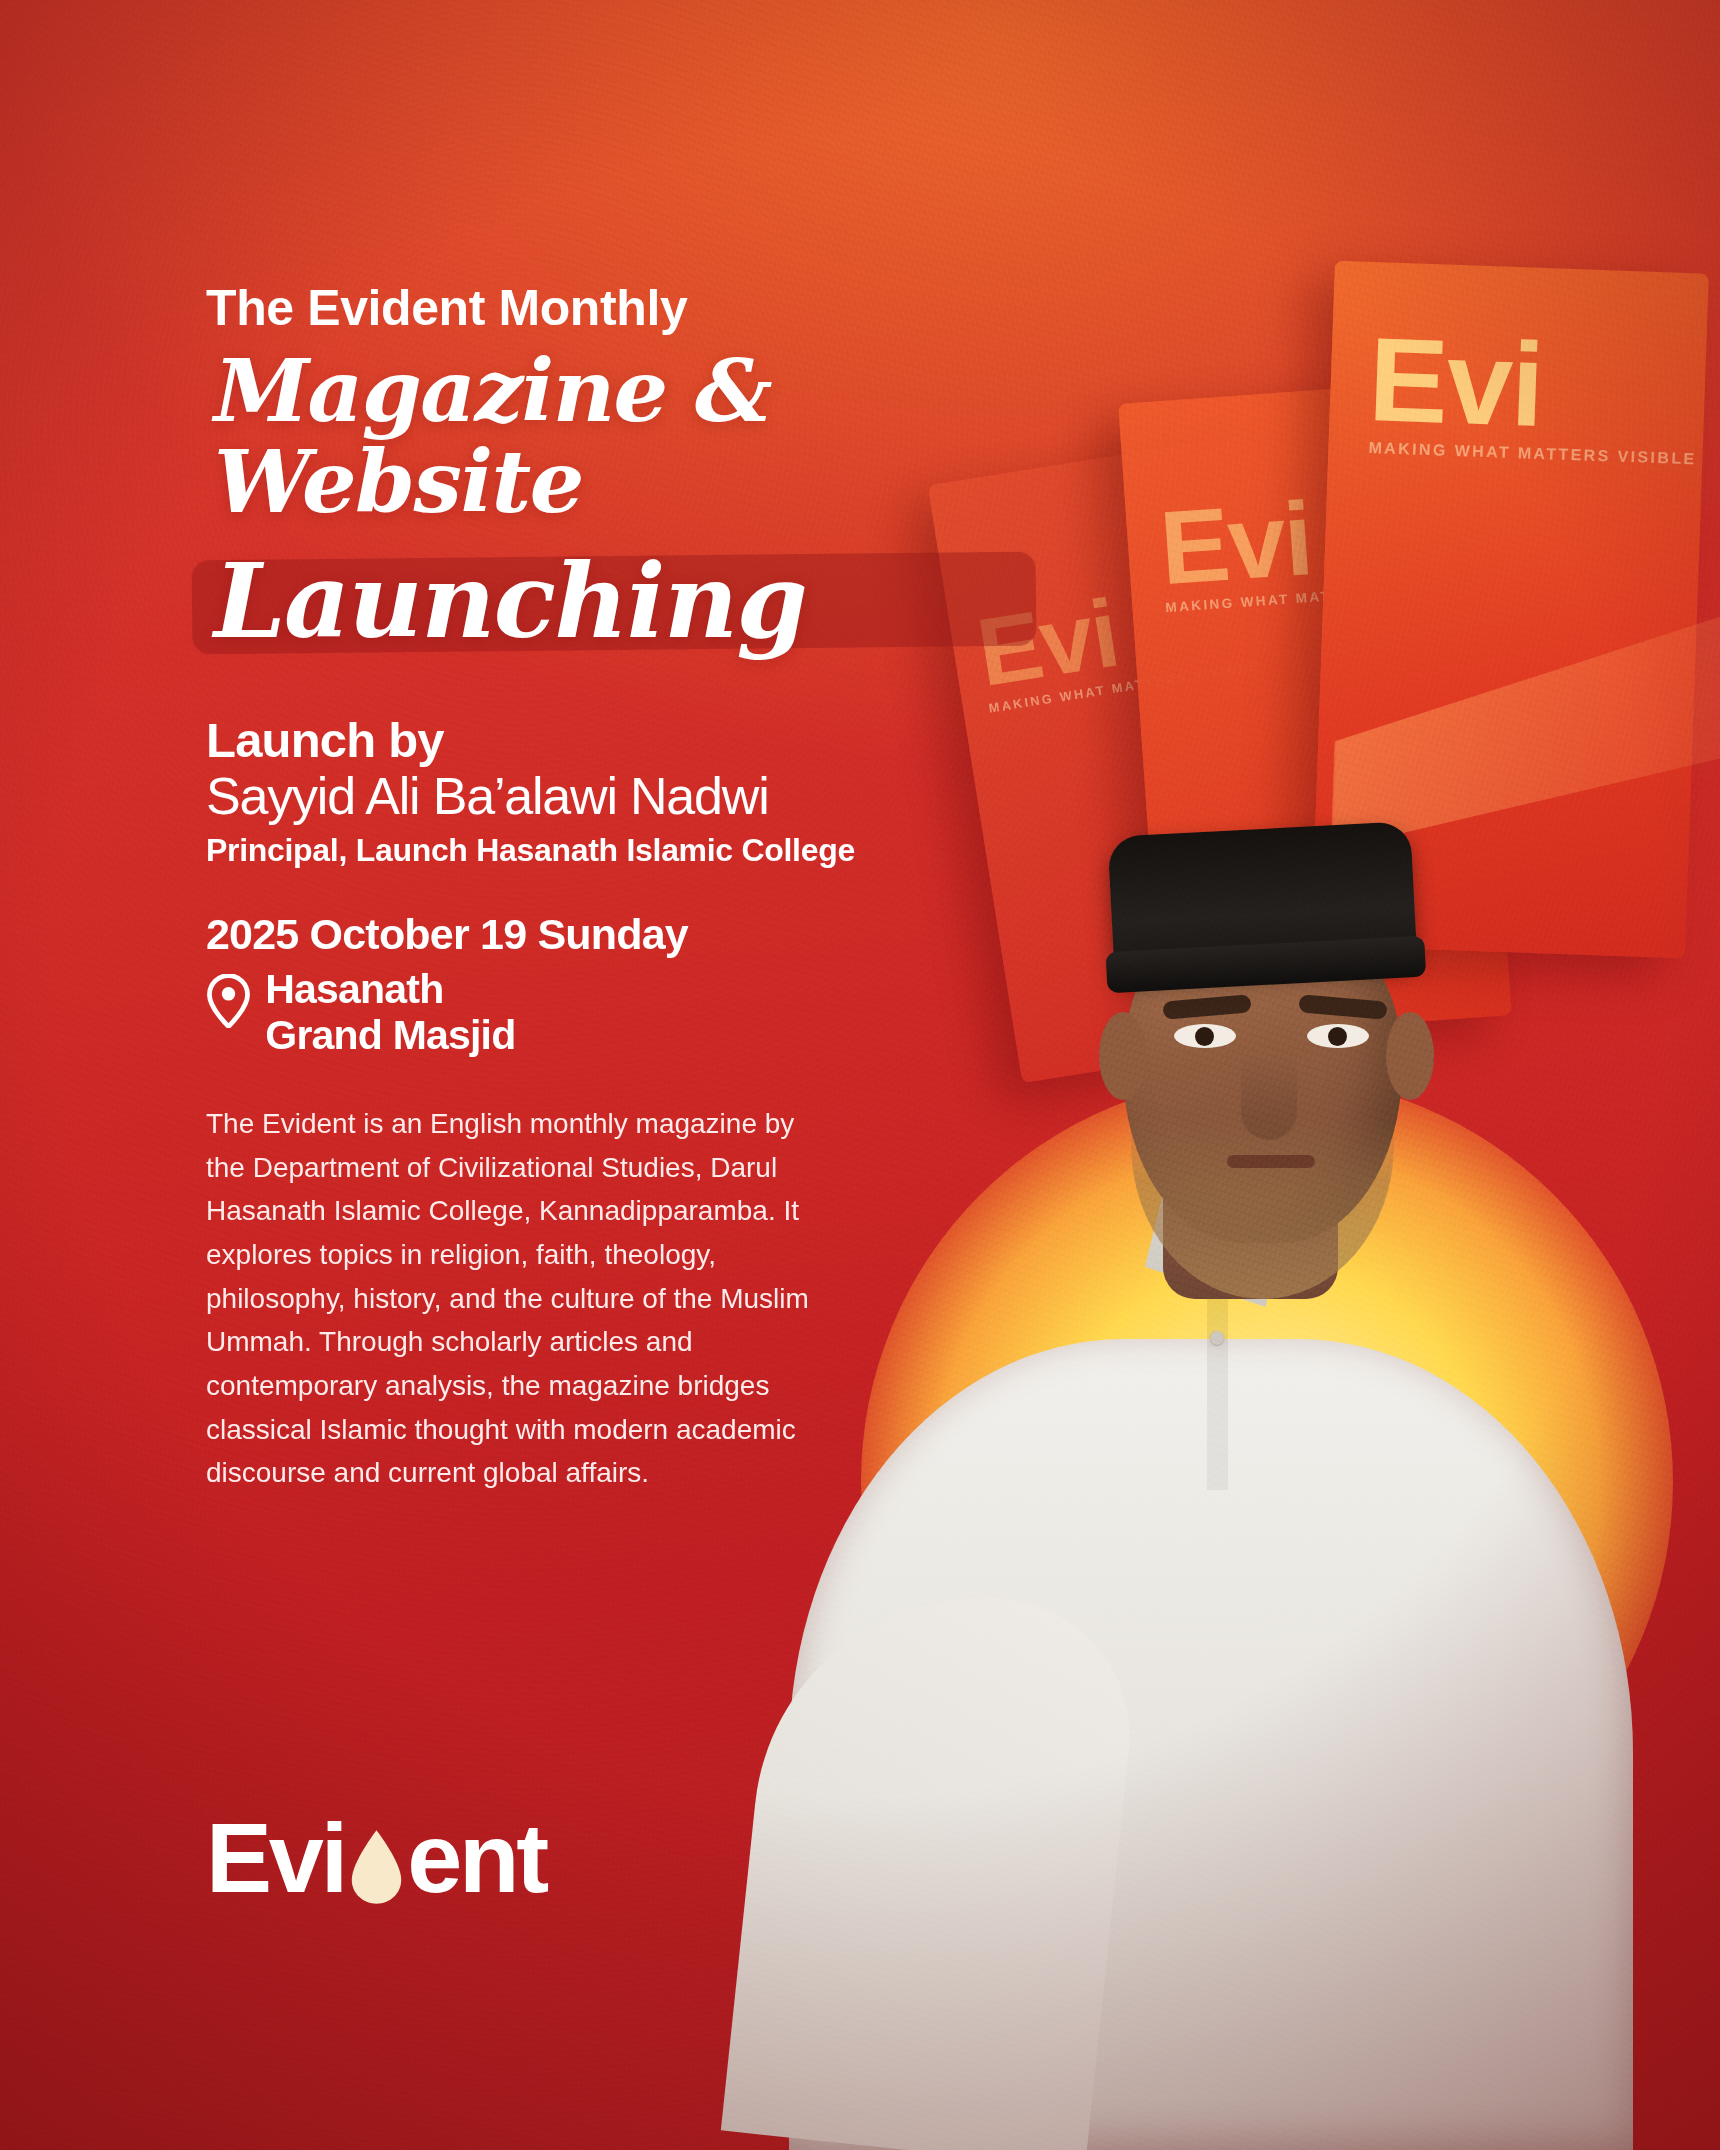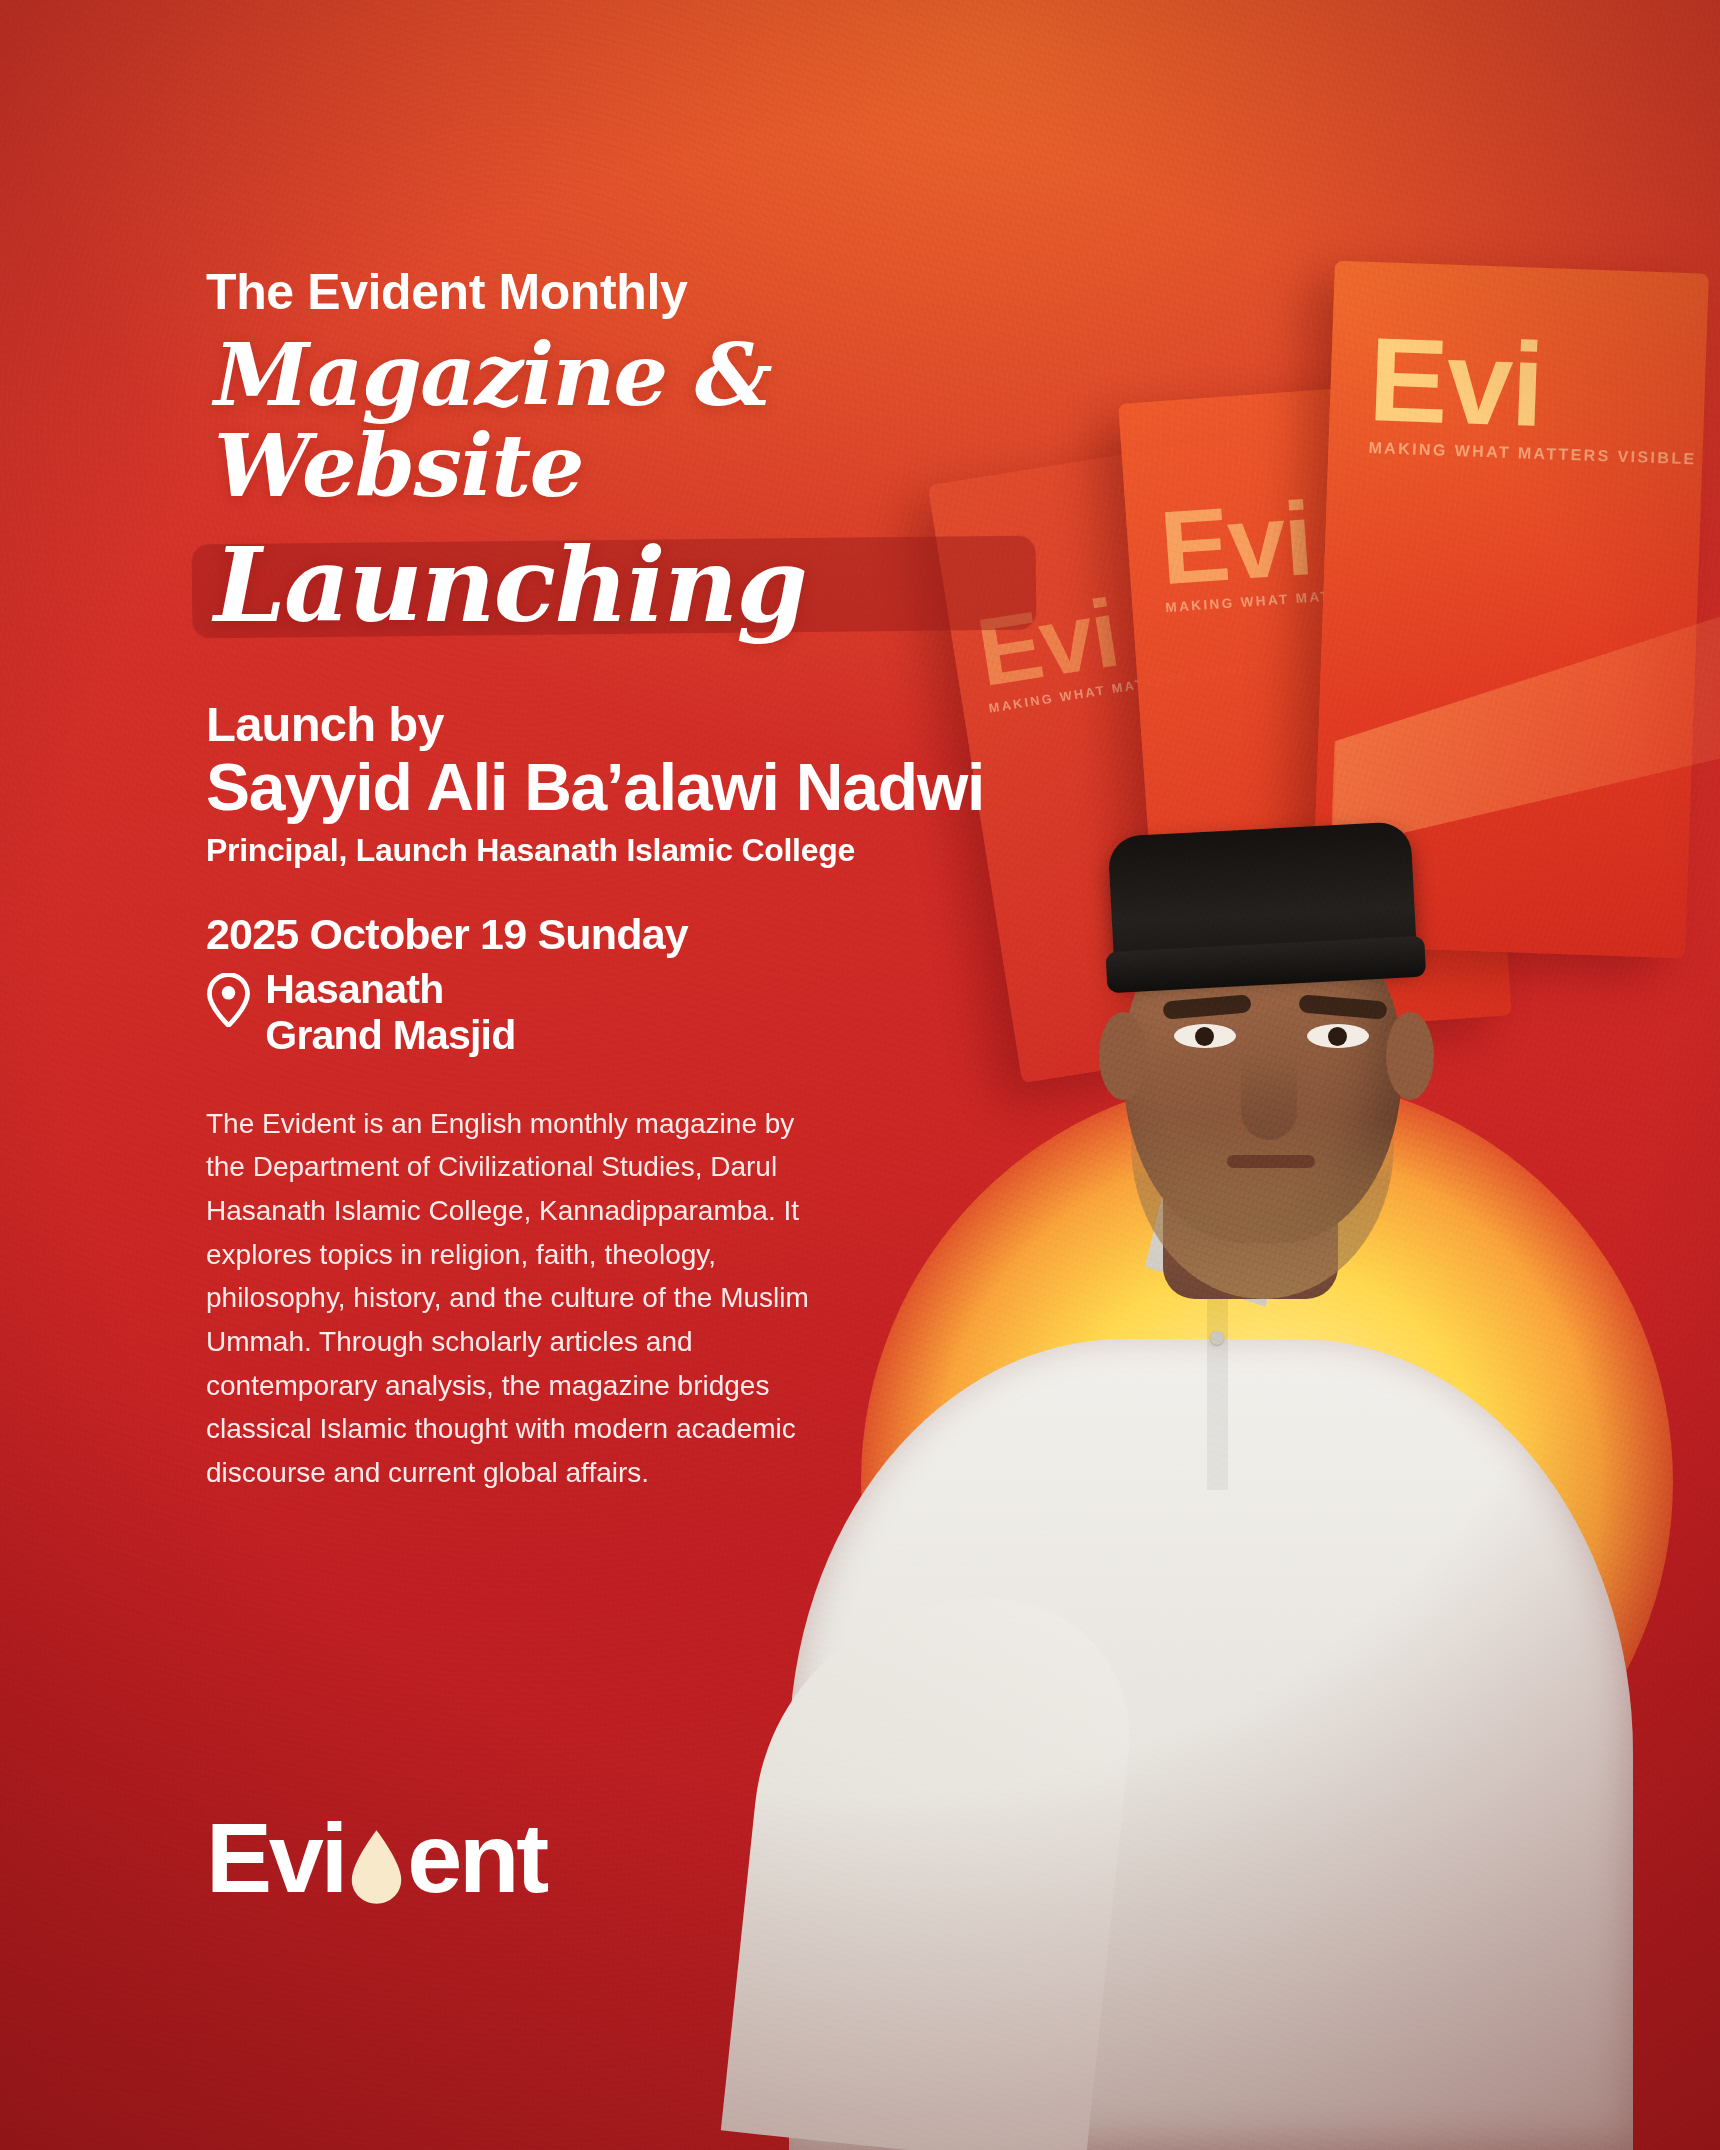--- a/index.html
+++ b/index.html
@@ -155,21 +155,21 @@
     border-radius: 32px 32px 12.7px 12.7px;
     transform: rotate(-3deg);
     box-shadow: 0 8px 20px rgba(0,0,0,0.4);
   }
   .p-cap:after{
     content:""; position:absolute; left: -8px; bottom: -12.7px; width: 319px; height: 41px;
     background: linear-gradient(180deg, #26221f, #100e0d); border-radius: 11px;
   }
 
   
-  .content { position: absolute; left: 206px; top: 263px; width: 797px; z-index: 5; }
+  .content { position: absolute; left: 206px; top: 279px; width: 797px; z-index: 5; }
   .eyebrow {
     font-size: 50px; font-weight: 700; color: #ffffff; letter-spacing: -0.4px;
     margin: 0 0 3.2px 0;
   }
   .serif-line {
     font-family: "DejaVu Serif", "Liberation Serif", serif;
     font-weight: 700; font-style: italic; color: #ffffff;
     font-size: 86px; line-height: 1.06; letter-spacing: -1.6px; margin: 8px;
     text-shadow: 0 3.2px 12.7px rgba(120,10,10,0.25);
   }
@@ -180,21 +180,21 @@
     border-radius: 17.5px;
     transform: rotate(-0.6deg);
     filter: blur(0.4px);
   }
   .serif-line.big { font-size: 102px; position: relative; }
 
   .launchby {
     margin-top: 50px;
     font-size: 49px; font-weight: 800; color: #ffffff; line-height: 1.12; letter-spacing: -0.8px;
   }
-  .speaker { font-size: 66px; font-weight: 700; color: #ffffff; letter-spacing: -1.2px; line-height: 1.12; }
+  .speaker { font-size: 52px; font-weight: 400; color: #ffffff; letter-spacing: -1.2px; line-height: 1.12; }
   .role { margin-top: 6.4px; font-size: 32px; font-weight: 700; color: #ffffff; letter-spacing: -0.3px; }
 
   .date { margin-top: 41px; font-size: 43px; font-weight: 800; color: #ffffff; letter-spacing: -0.8px; }
   .venue-row { display: flex; align-items: flex-start; gap: 14.3px; margin-top: 8px; }
   .pin { flex: 0 0 auto; margin-top: 6.4px; }
   .venue { font-size: 41px; font-weight: 800; color: #ffffff; line-height: 1.12; letter-spacing: -0.8px; }
 
   .desc {
     margin-top: 43px; width: 629px;
     font-size: 28px; line-height: 1.56; color: #fdeceb; font-weight: 400;

